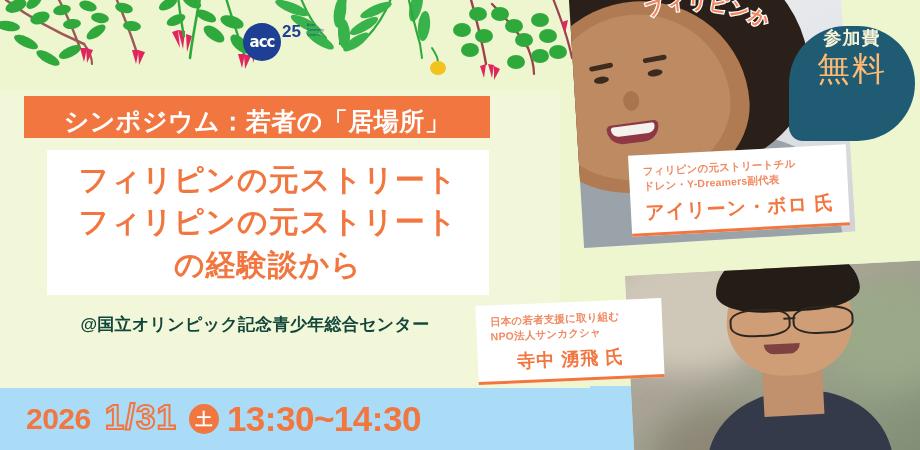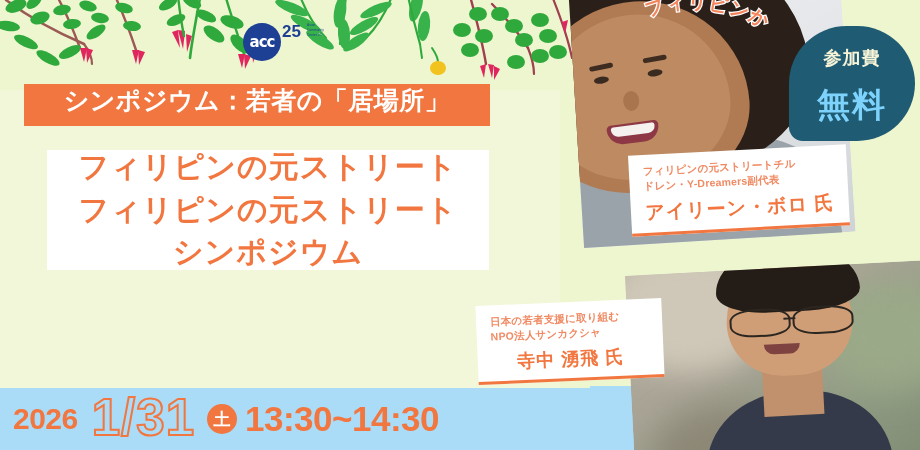--- a/index.html
+++ b/index.html
@@ -52,31 +52,31 @@
     color:#1d3f94;font-size:17px;font-weight:700;line-height:1;
     margin-left:-3px;
   }
   .logo-sub{
     color:#1d3f94;font-size:3.2px;line-height:1.5;letter-spacing:.1px;
     margin-left:2px;white-space:pre-line;
   }
 
   
   .ribbon{
-    position:absolute;left:24px;top:84px;width:466px;height:42px;
-    background:#f2763f;display:flex;align-items:flex-start;justify-content:center;
+    position:absolute;left:24px;top:96px;width:466px;height:42px;
+    background:#f2763f;display:flex;align-items:flex-end;justify-content:center;
   }
   .ribbon-text{
     color:#ffffff;font-size:25px;font-weight:700;letter-spacing:.5px;
     white-space:nowrap;
   }
 
   
   .title-card{
-    position:absolute;left:47px;top:150px;width:442px;height:120px;
+    position:absolute;left:47px;top:150px;width:442px;height:145px;
     background:#ffffff;display:flex;flex-direction:column;
     align-items:center;justify-content:center;
   }
   .title-line{
     color:#f2763f;font-size:30px;font-weight:700;line-height:1.42;
     letter-spacing:1px;white-space:nowrap;
   }
 
   
   .venue{
@@ -84,27 +84,27 @@
     text-align:center;color:#13463a;
   }
   .venue-line{
     font-size:17px;font-weight:700;line-height:1.5;letter-spacing:.3px;
     white-space:nowrap;
   }
 
   
   .datebar{
     position:absolute;left:0;bottom:0;width:590px;height:62px;
-    display:flex;align-items:center;padding-left:13px;box-sizing:border-box;
+    display:flex;align-items:center;padding-left:26px;box-sizing:border-box;
   }
   .d-year{
     color:#f2763f;font-size:30px;font-weight:700;letter-spacing:-.5px;
   }
   .d-day{
-    color:#0369a1;font-size:51px;font-weight:700;letter-spacing:1px;
+    color:#0369a1;font-size:35px;font-weight:700;letter-spacing:1px;
     margin-left:14px;margin-top:-4px;
     -webkit-text-stroke:2px #f2763f;
     -webkit-text-fill-color:#aadcf7;
   }
   .d-dow{
     width:30px;height:30px;border-radius:50%;background:#f2763f;
     color:#ffffff;font-size:17px;font-weight:700;
     display:flex;align-items:center;justify-content:center;
     margin-left:12px;flex:0 0 auto;
   }
@@ -183,25 +183,25 @@
     font-size:19px;font-weight:700;fill:#f4845c;
     stroke:#ffffff;stroke-width:2.4px;paint-order:stroke fill;
     letter-spacing:1px;
   }
 
   
   .badge{
     position:absolute;left:789px;top:26px;width:126px;height:115px;
     background:#1f5b72;
     border-radius:58px 58px 58px 14px;
-    display:flex;flex-direction:column;align-items:center;justify-content:center;
-    gap:18px;
+    display:flex;flex-direction:column;align-items:center;
+    gap:2px;
   }
   .badge-top{color:#f7f4d8;font-size:18px;font-weight:700;letter-spacing:1px;}
-  .badge-big{color:#7dd3fc;font-size:33px;font-weight:700;letter-spacing:2px;line-height:1;}
+  .badge-big{color:#fdba74;font-size:33px;font-weight:400;letter-spacing:2px;line-height:1;}
 
   
   .namecard{
     position:absolute;background:#ffffff;box-sizing:border-box;
     border-bottom:3px solid #f2763f;padding:9px 14px 7px 14px;
   }
   .nc-a{left:630px;top:150px;width:218px;transform:rotate(-3deg);}
   .nc-b{left:477px;top:302px;width:186px;transform:rotate(-2.5deg);}
   .nc-role{
     color:#f08a63;font-size:10.5px;font-weight:700;line-height:1.45;
@@ -337,24 +337,25 @@
 Center 21</div>
   </div>
 
   <div class="ribbon">
     <div class="ribbon-text">シンポジウム：若者の「居場所」</div>
   </div>
 
   <div class="title-card">
     <div class="title-line">フィリピンの元ストリート</div>
     <div class="title-line">フィリピンの元ストリート</div>
-    <div class="title-line">シンポジウム</div>
+    <div class="title-line">の経験談から</div>
   </div>
 
   <div class="venue">
+    <div class="venue-line">@国立オリンピック記念青少年総合センター</div>
   </div>
 
   <div class="bg-bluebar"></div>
   <div class="bg-bluebar-notch"></div>
   <div class="datebar">
     <div class="d-year">2026</div>
     <div class="d-day">1/31</div>
     <div class="d-dow">土</div>
     <div class="d-time">13:30~14:30</div>
   </div>

